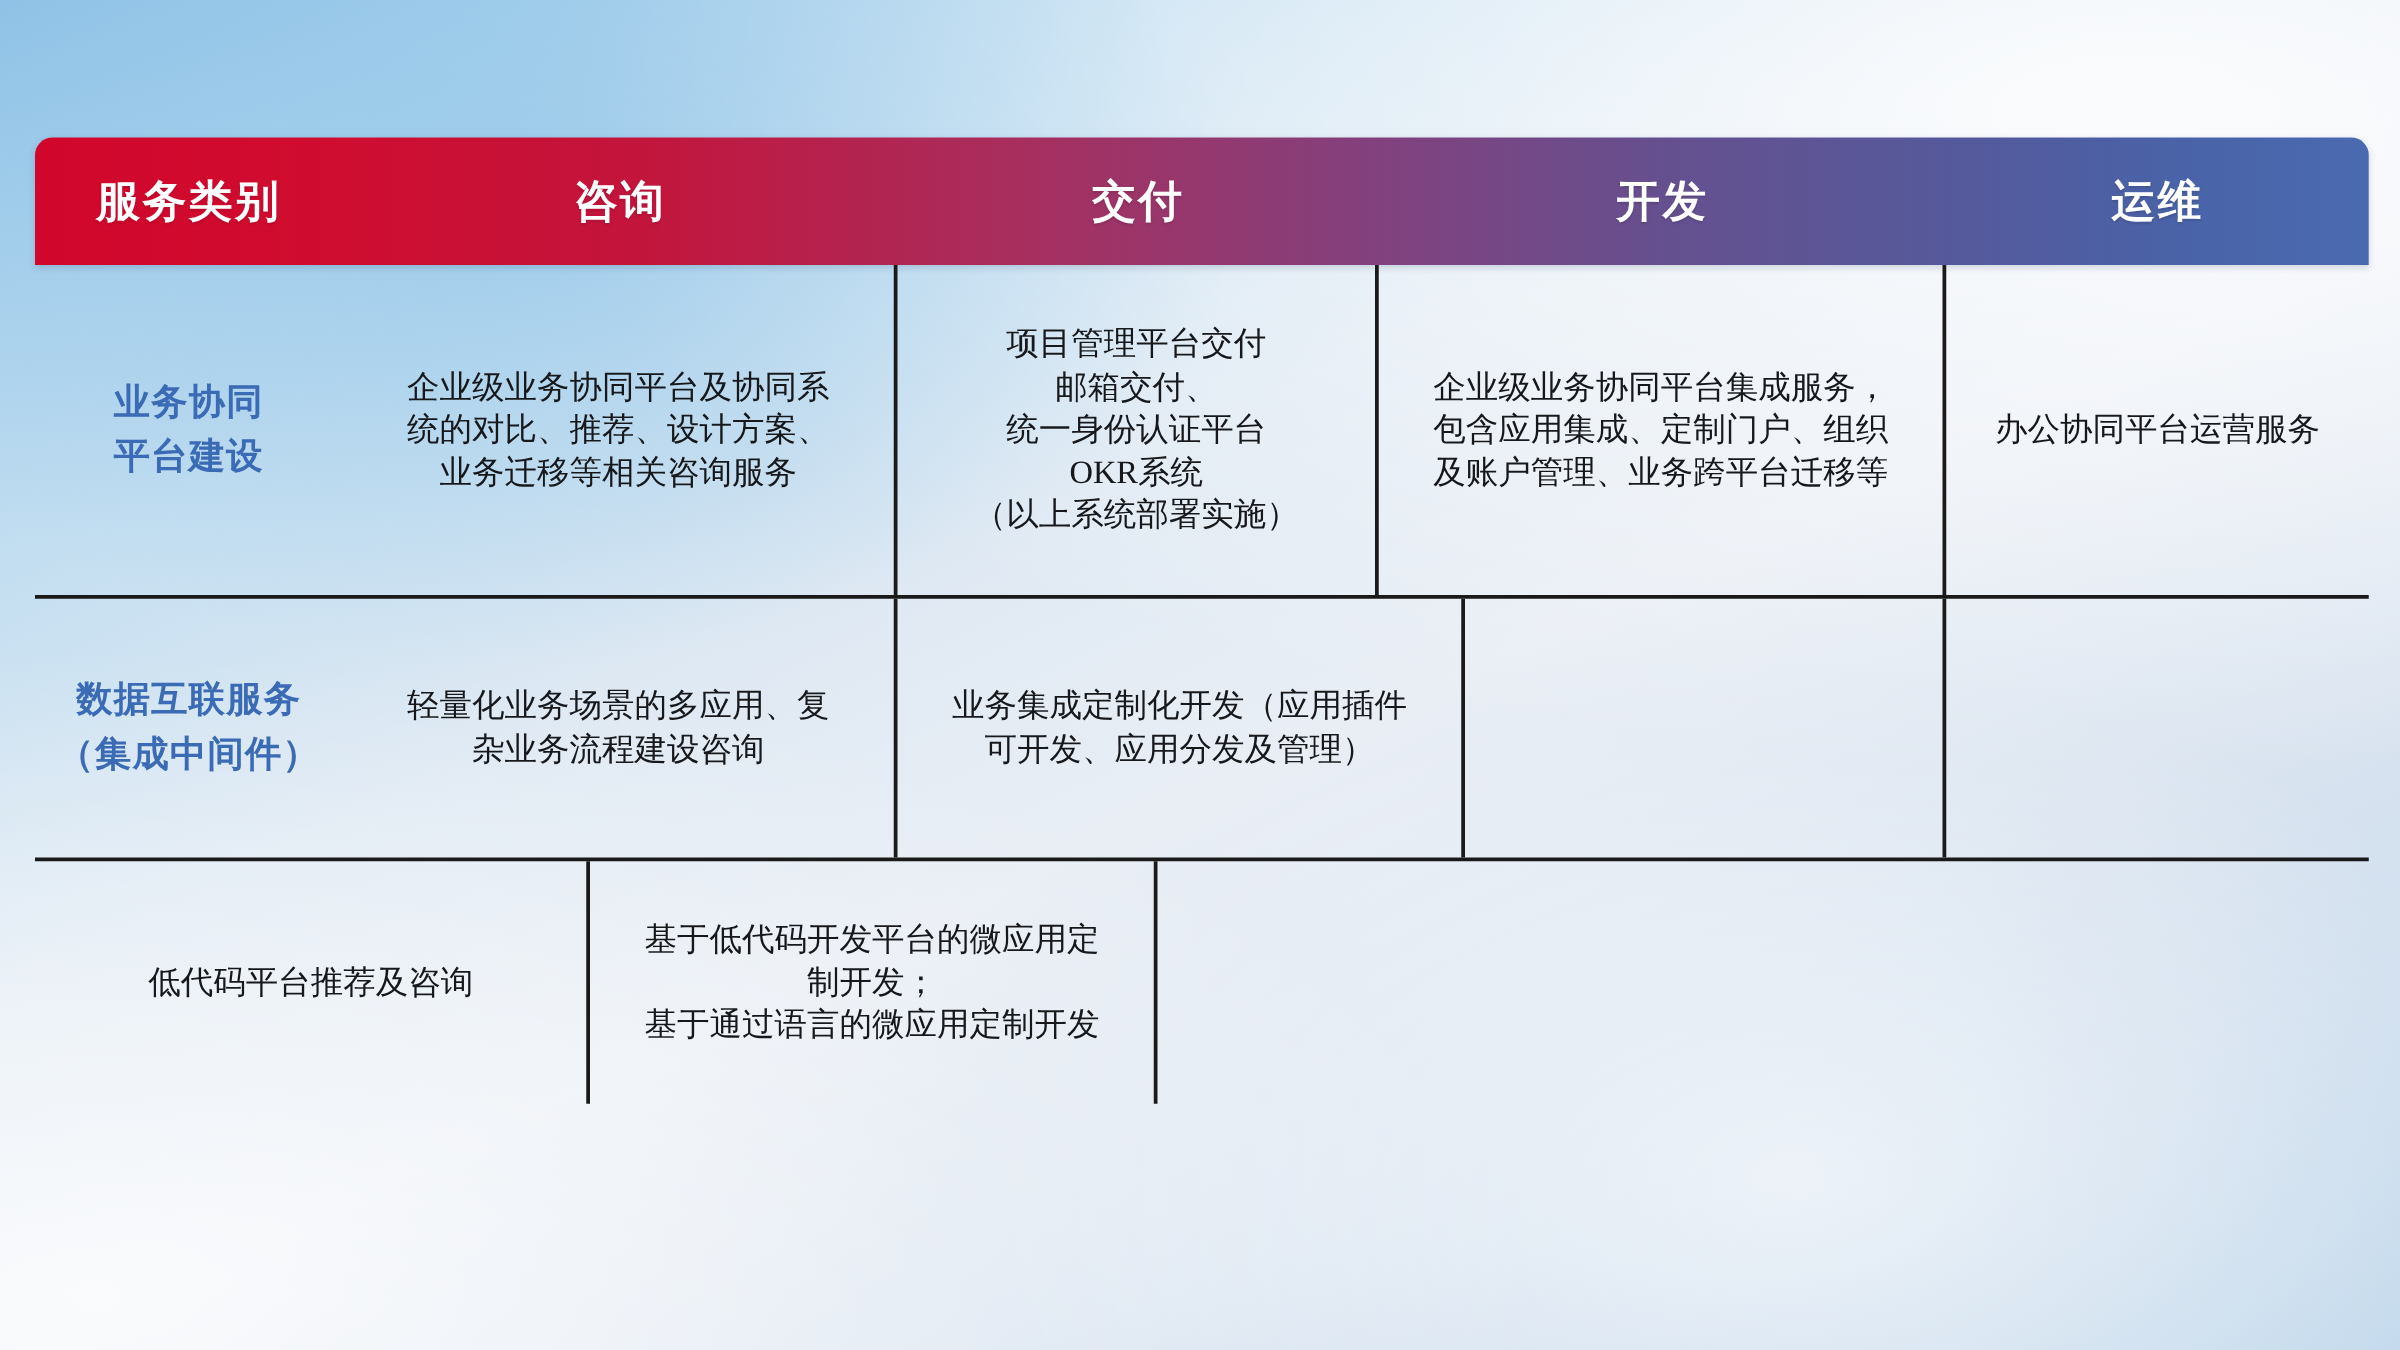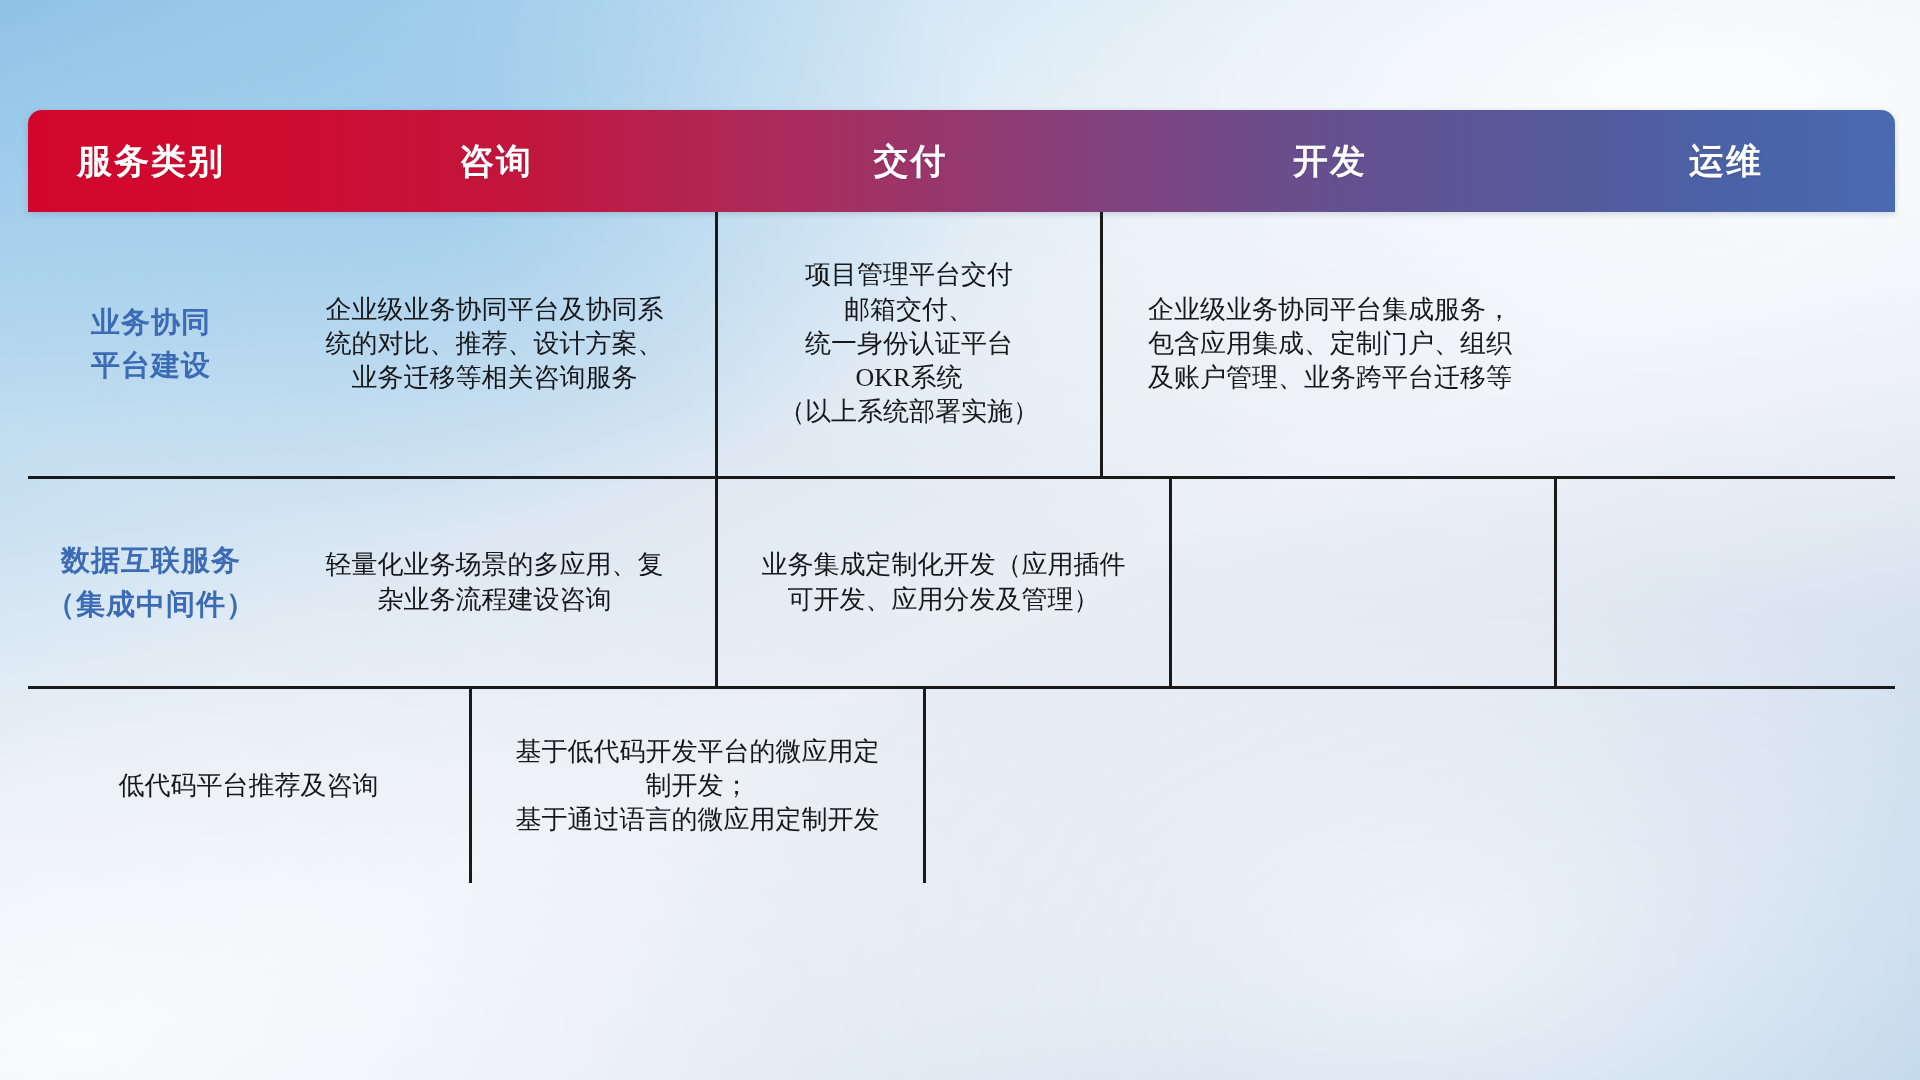--- a/index.html
+++ b/index.html
@@ -178,20 +178,21 @@
 统的对比、推荐、设计方案、
 业务迁移等相关咨询服务</div>
         <div class="td c3">项目管理平台交付
 邮箱交付、
 统一身份认证平台
 OKR系统
 （以上系统部署实施）</div>
         <div class="td c2">企业级业务协同平台集成服务，
 包含应用集成、定制门户、组织
 及账户管理、业务跨平台迁移等</div>
+        <div class="td c4">办公协同平台运营服务</div>
       </div>
 
       <div class="trow r1">
         <div class="td cat c0 no-rule">数据互联服务
 （集成中间件）</div>
         <div class="td c1">轻量化业务场景的多应用、复
 杂业务流程建设咨询</div>
         <div class="td c2">业务集成定制化开发（应用插件
 可开发、应用分发及管理）</div>
         <div class="td c3"></div>

